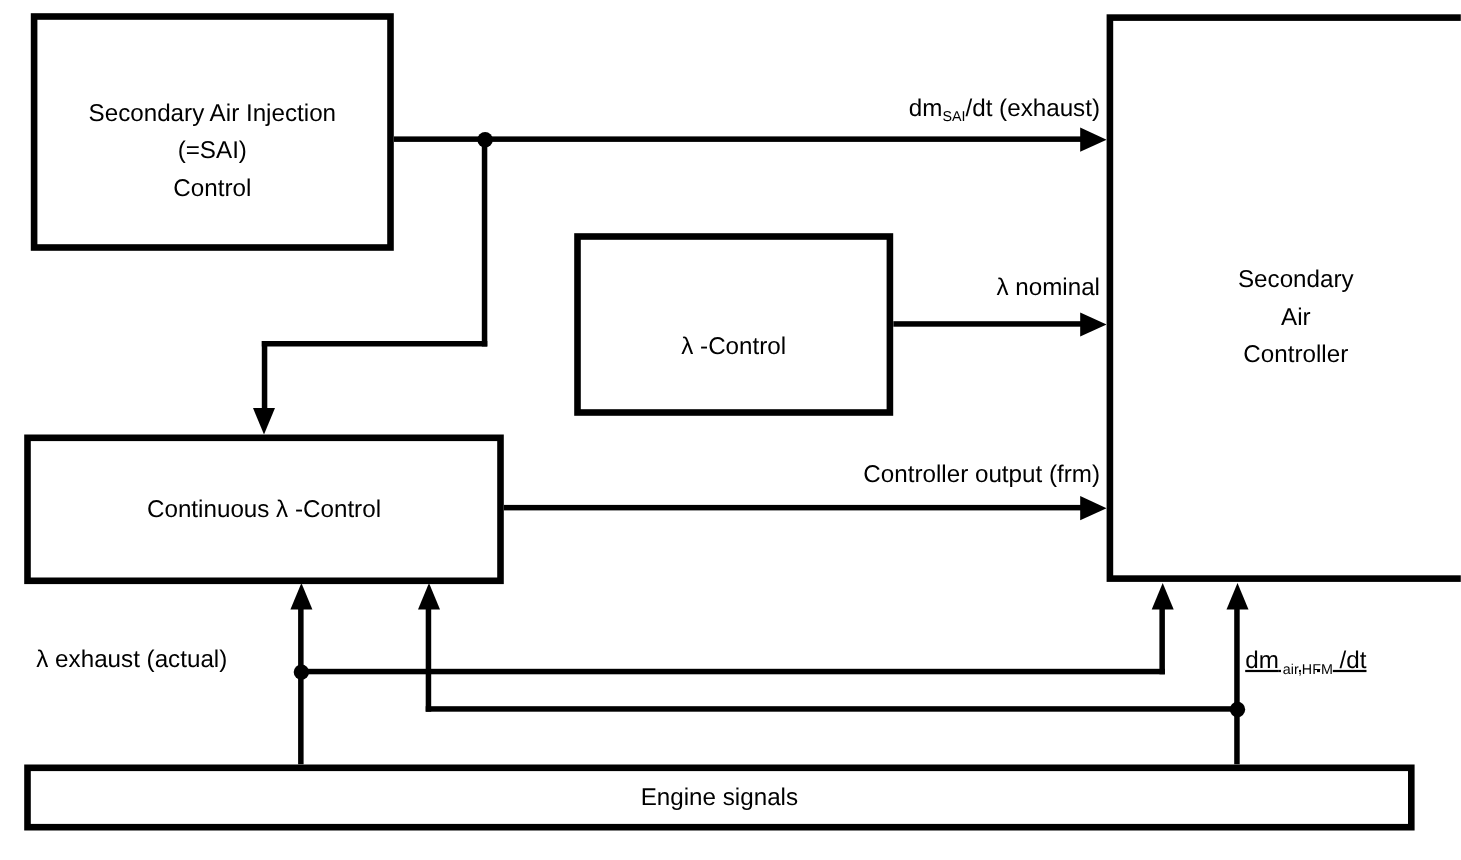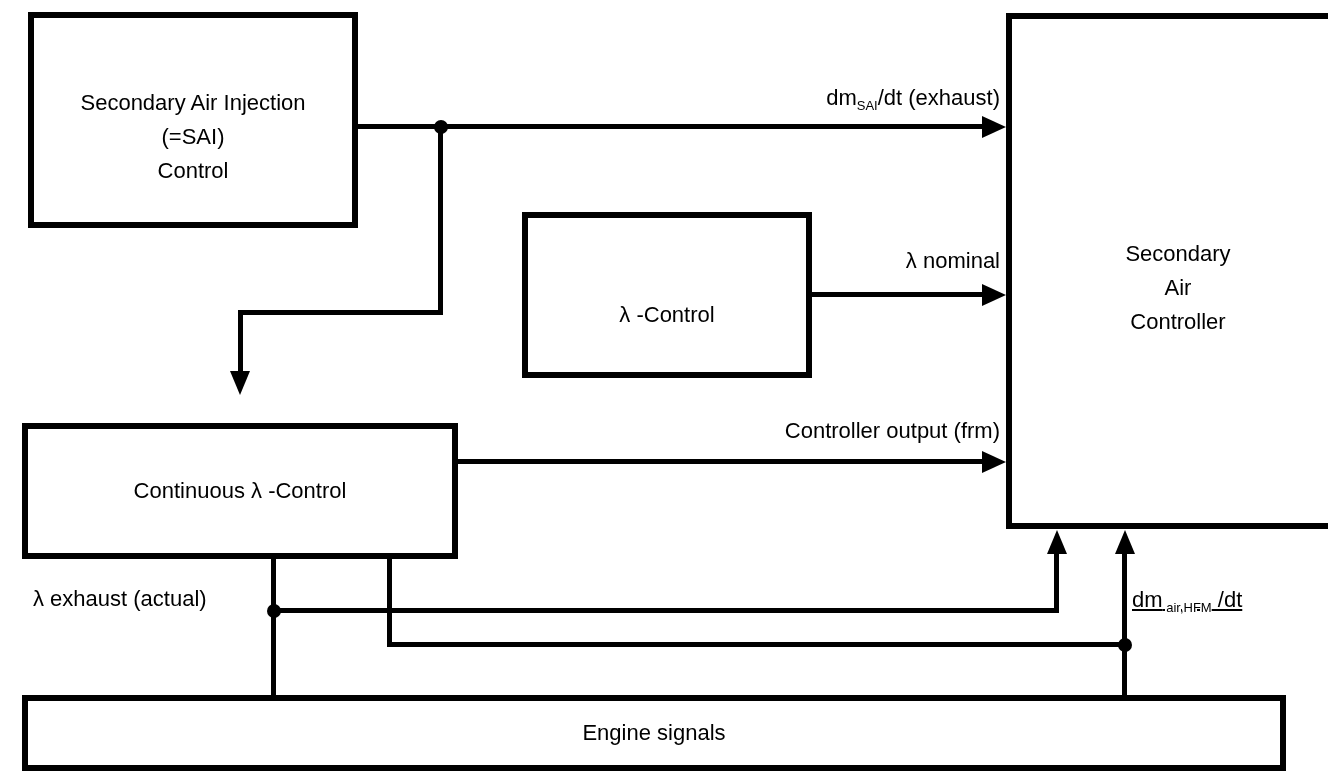--- a/index.html
+++ b/index.html
@@ -30,22 +30,22 @@
     align-items: center;
     justify-content: center;
     text-align: center;
     font-size: 22px;
     line-height: 34px;
     color: var(--text);
   }
   .box-sai        { left: 28px;   top: 12px;  width: 330px;  height: 216px; }
   .box-catalyst   { left: 522px;  top: 212px; width: 290px;  height: 166px; }
   .box-diagnosis  { left: 1006px; top: 13px;  width: 344px;  height: 516px; }
-  .box-continuous { left: 22px;   top: 395px; width: 436px;  height: 136px; margin-top: 28px; }
-  .box-engine     { left: 22px;   top: 695px; width: 1264px; height: 76px;  }
+  .box-continuous { left: 22px;   top: 395px; width: 436px;  height: 136px; }
+  .box-engine     { left: 22px;   top: 695px; width: 1264px; height: 60px;  }
   .box-label .bl { display: block; }
   .shift-lg { position: relative; top: 17px; }
   .shift-sm { position: relative; top: 5px; margin-top: 29px; }
   
   .hline, .vline { position: absolute; background: var(--line); }
   .l-sai-h      { left: 358px;  top: 124px; width: 628px; height: 5px; }
   .l-branch-v1  { left: 438px;  top: 124px; width: 5px;   height: 191px; }
   .l-branch-h1  { left: 238px;  top: 310px; width: 205px; height: 5px; }
   .l-branch-v2  { left: 238px;  top: 310px; width: 5px;   height: 64px; }
   .l-cat-h      { left: 812px;  top: 292px; width: 174px; height: 5px; }

